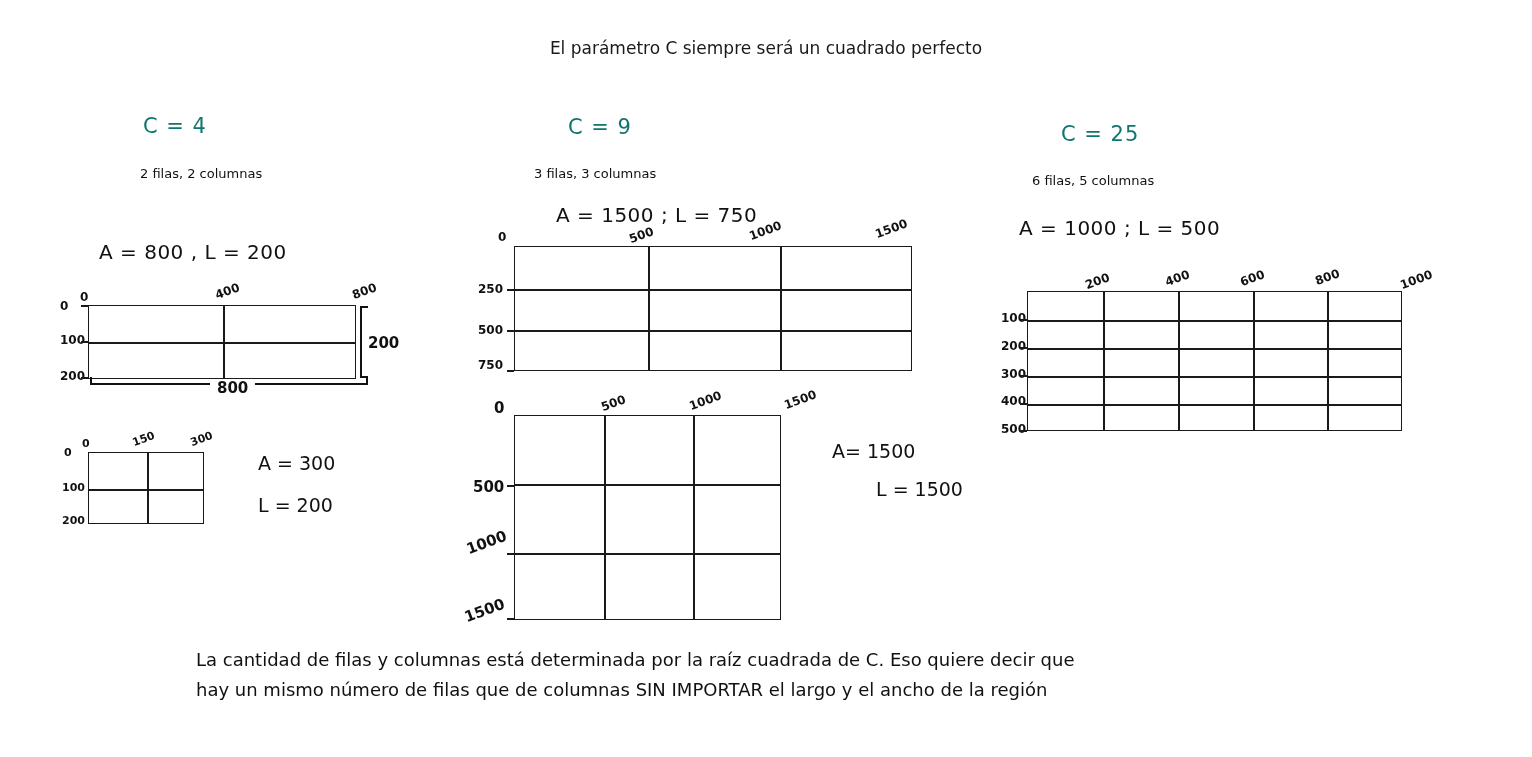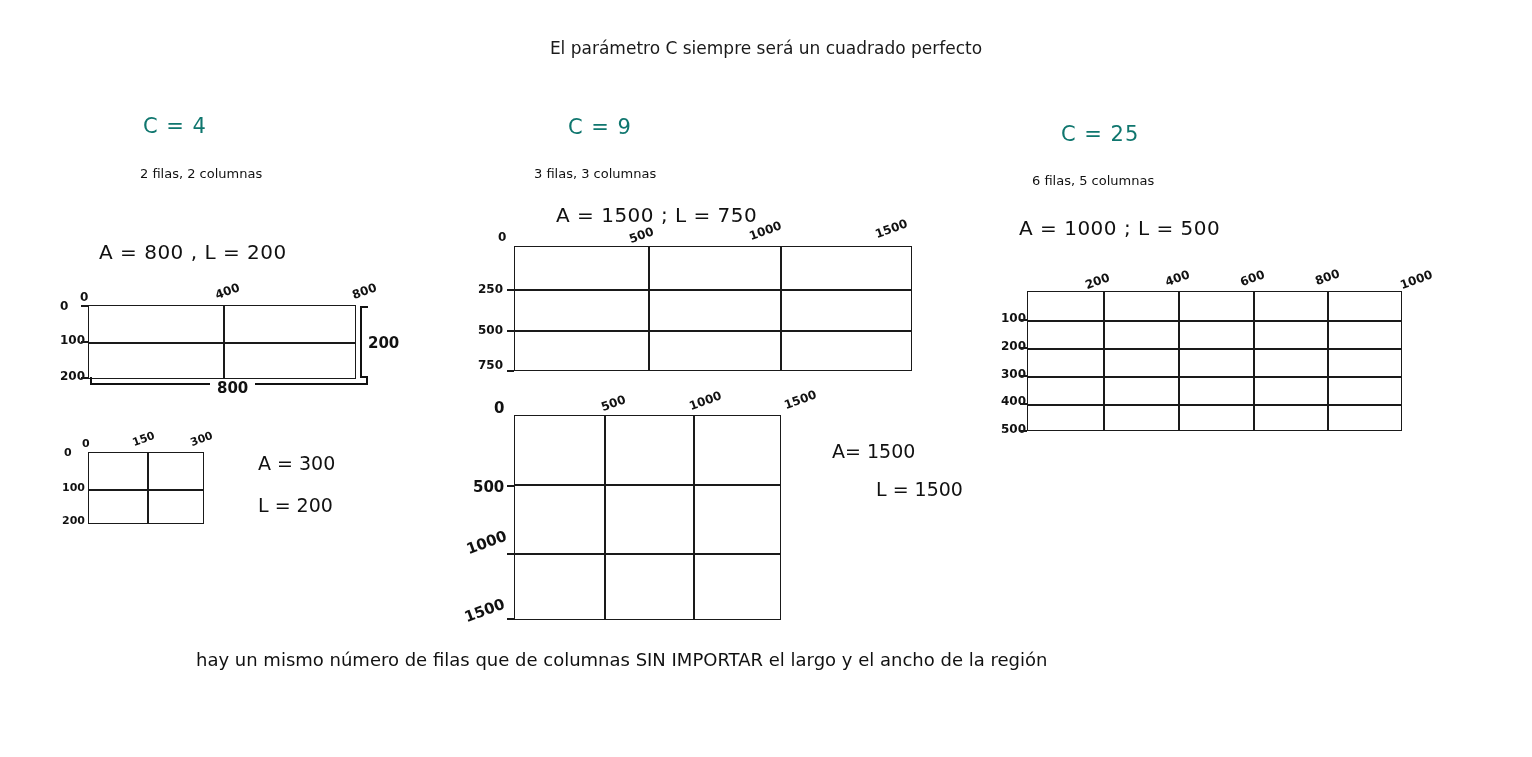--- a/index.html
+++ b/index.html
@@ -233,14 +233,15 @@
 <div class="abs tick-label" style="top:394px; left:1001px;">400</div>
 <div class="abs tick-label" style="top:422px; left:1001px;">500</div>
 
 <div class="tiny-tick" style="left:1020px; top:319px;"></div>
 <div class="tiny-tick" style="left:1020px; top:347px;"></div>
 <div class="tiny-tick" style="left:1020px; top:375px;"></div>
 <div class="tiny-tick" style="left:1020px; top:403px;"></div>
 <div class="tiny-tick" style="left:1020px; top:430px;"></div>
 
 <div class="abs bottom-note">
+  <div>La cantidad de filas y columnas está determinada por la raíz cuadrada de C. Eso quiere decir que</div>
   <div>hay un mismo número de filas que de columnas SIN IMPORTAR el largo y el ancho de la región</div>
 </div>
 
 </body></html>

